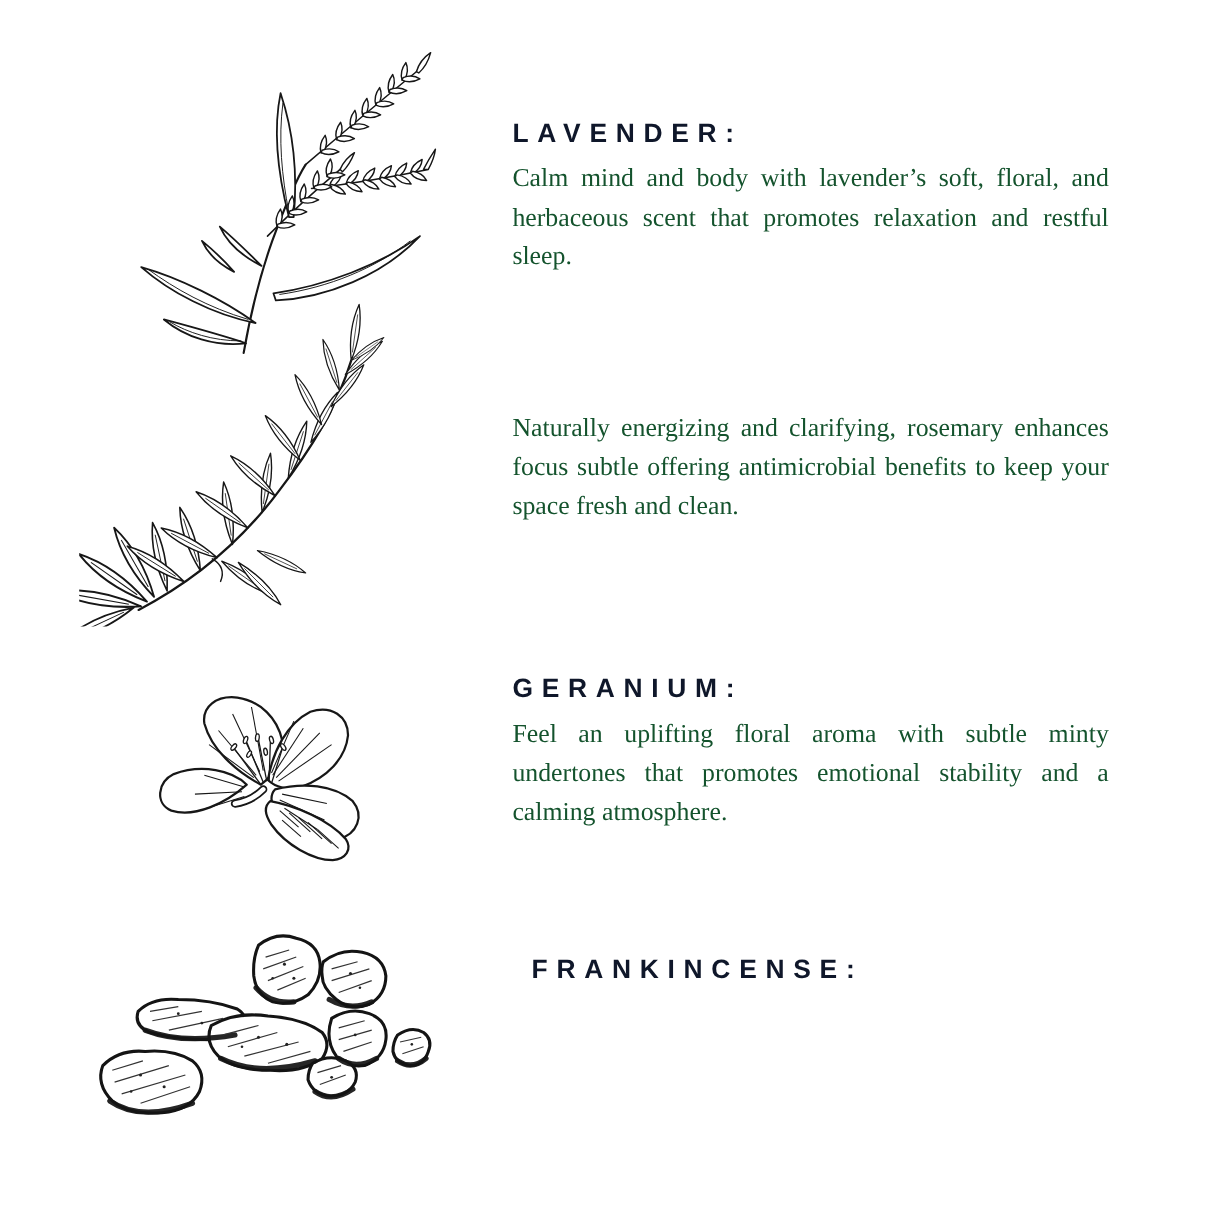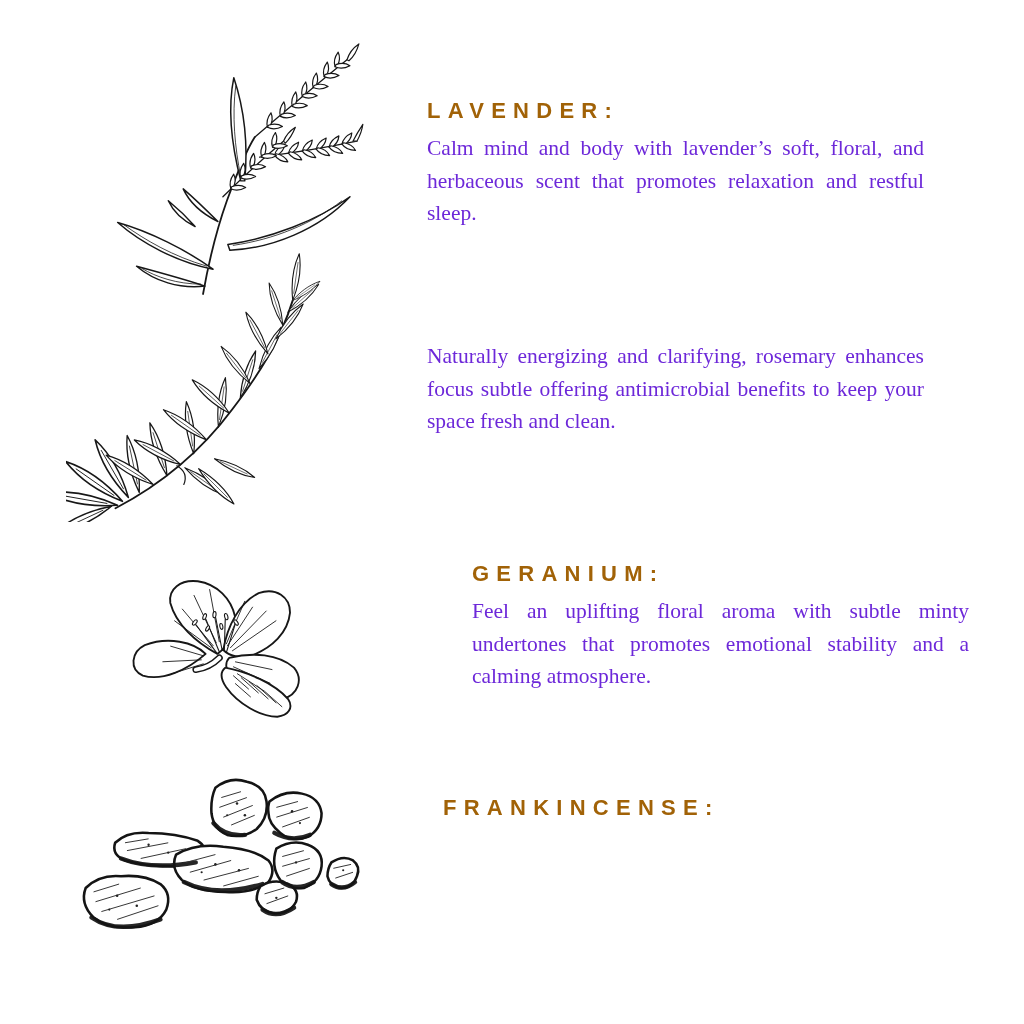--- a/index.html
+++ b/index.html
@@ -2,24 +2,24 @@
 <html><head>
 <meta charset="utf-8">
 <style>
   html,body{margin:0;padding:0;background:#ffffff;}
   .canvas{position:relative;width:1024px;height:1024px;background:#ffffff;overflow:hidden;
           font-family:"Liberation Serif",serif;}
   .illus{position:absolute;}
   .illus svg{display:block;width:100%;height:100%;}
   .tblock{position:absolute;left:427px;width:497px;}
   .tblock h2{margin:0;font-family:"Liberation Sans",sans-serif;font-weight:700;
-             font-size:22px;line-height:25px;letter-spacing:0.33em;color:#a16207;}
+             font-size:22px;line-height:25px;letter-spacing:0.33em;color:#0f172a;}
   .tblock p{margin:9px 0 0 0;font-family:"Liberation Serif",serif;font-size:21.5px;
-            line-height:32.5px;text-align:justify;color:#6d28d9;}
-  .t1{top:98px;} .t2{top:331px;} .t3{top:561px;margin-left:45px;} .t4{top:795px;margin-left:16px;}
+            line-height:32.5px;text-align:justify;color:#14532d;}
+  .t1{top:98px;} .t2{top:331px;} .t3{top:561px;} .t4{top:795px;margin-left:16px;}
   .i1{left:55px;top:30px;width:310px;height:268px;}
   .i2{left:66px;top:248px;width:297px;height:274px;}
   .i3{left:80px;top:550px;width:265px;height:200px;}
   .i4{left:58px;top:772px;width:305px;height:172px;}
 </style>
 </head>
 <body>
 
 <div class="canvas">
 

